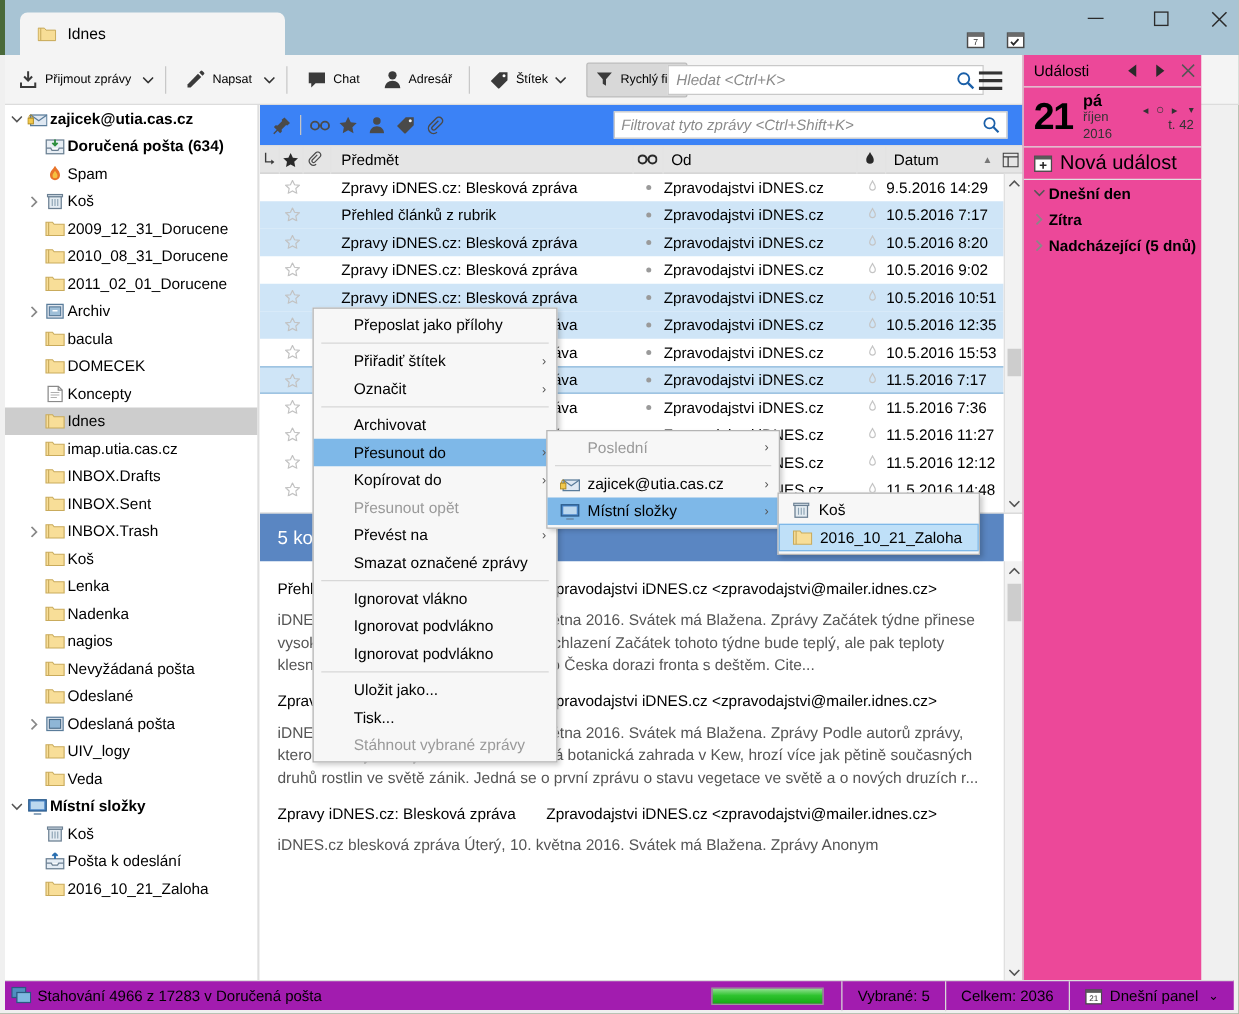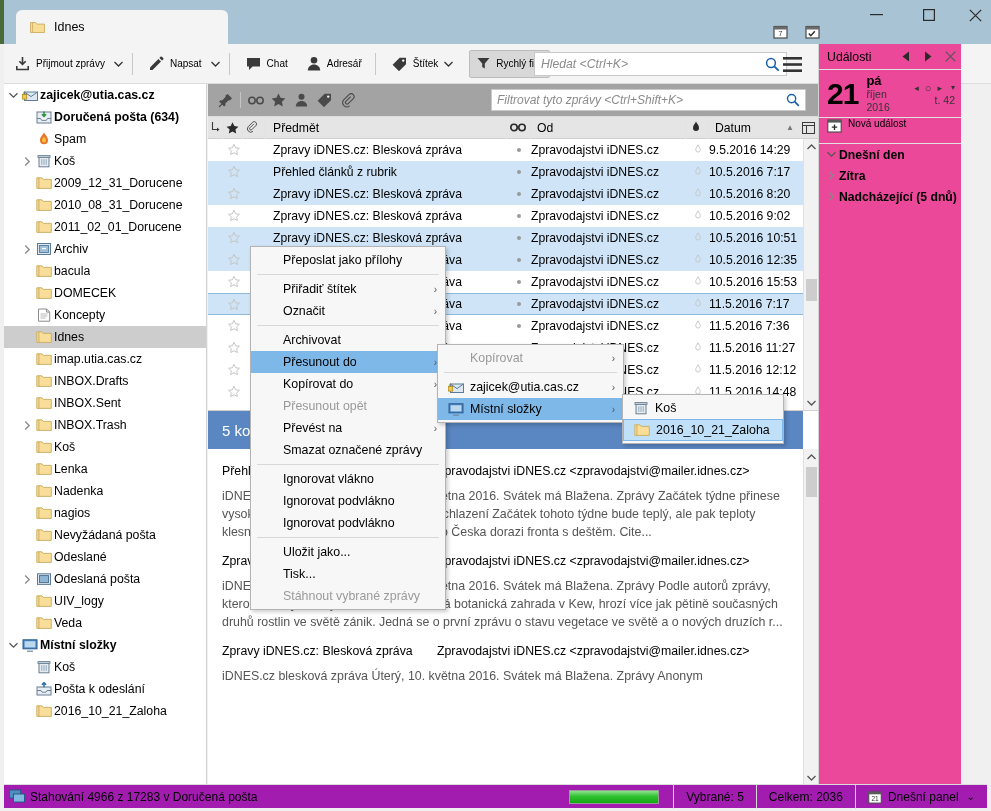--- a/index.html
+++ b/index.html
@@ -101,21 +101,21 @@
   .ficon { width: 20px; display:flex; align-items:center; justify-content:center; flex:0 0 20px; }
   .flabel { overflow:hidden; text-overflow:ellipsis; }
   .bold { font-weight: bold; }
   
   #msglist {
     position: absolute; left: 208px; top: 84px; width: 610px; height: 326px;
     background: #fff;
   }
   #qfbar {
     position: absolute; left:0; top:0; width: 610px; height: 33px;
-    background: #a3a3a3; border-bottom: 1px solid #dcdcdc;
+    background: #3b82f6; border-bottom: 1px solid #dcdcdc;
     display: flex; align-items: center;
   }
   .qfic { width: 23px; height: 22px; display:flex; align-items:center; justify-content:center; }
   #qfsearch {
     position: absolute; left: 283px; top: 5px; width: 315px; height: 22px;
     background: #fff; border: 1px solid #c9c9c9;
     display: flex; align-items: center; padding: 0 5px;
   }
   #qfsearch .ph { flex:1; color:#8b8b8b; font-style: italic; font-size: 12px; }
   #colhead {
@@ -186,22 +186,22 @@
     border-bottom: 1px solid #e0e0e0; padding: 0 6px 0 8px;
   }
   #ep-daynum { font-size: 30px; font-weight: bold; line-height: 30px; letter-spacing:-1px; }
   #ep-dnblock { margin-left: 8px; }
   #ep-dow { font-weight: bold; font-size: 13px; line-height: 15px; }
   #ep-month { font-size: 10.5px; color:#333; line-height: 13px; }
   #ep-right { margin-left: auto; text-align:right; }
   #ep-arrows { display:flex; align-items:center; justify-content:flex-end; font-size: 9px; color:#333; }
   #ep-week { font-size: 10.5px; color:#333; }
   #ep-new {
-    height: 26px; display:flex; padding-left: 8px;
-    border-bottom: 1px solid #e0e0e0; font-size: 10px;
+    height: 26px; display:flex; align-items:center; padding-left: 8px;
+    border-bottom: 1px solid #e0e0e0; font-size: 16px;
   }
   #ep-new .ic { margin-right: 6px; display:flex; }
   .ep-grp {
     height: 21px; display:flex; align-items:center; font-weight:bold;
     font-size: 12.2px; padding-left: 4px;
   }
   .ep-grp .tw { width:16px; color:#555; font-size:9px; display:flex; align-items:center; justify-content:center;}
   
   #statusbar {
     position: absolute; left: 4px; top: 784px; width: 983px; height: 24px;
@@ -1270,21 +1270,21 @@
         <div class="ctxitem dis">
           <span class="mi-label">Stáhnout vybrané zprávy</span>
         </div>
       </div>
   </div>
 
   <div class="ctxmenu" id="menu2">
     <div id="menu2-items">
         <div class="ctxitem dis">
           <span class="mi-icon"></span>
-          <span class="mi-label">Kopírovat</span>
+          <span class="mi-label">Poslední</span>
           <span class="mi-arrow">›</span>
         </div>
         <div class="ctxsep"></div>
         <div class="ctxitem">
           <span class="mi-icon">
             <svg width="16" height="14" viewBox="0 0 16 14">
               <rect x="2.5" y="4" width="13" height="8.5" fill="#dfe8f2" stroke="#5a7c9a" stroke-width="1"></rect>
               <path d="M2.5 4l6.5 4.6L15.5 4" fill="none" stroke="#5a7c9a" stroke-width="1"></path>
               <rect x="0.3" y="6.5" width="4.4" height="4.6" fill="#f2c94c" stroke="#b08a20" stroke-width="0.8"></rect>
               <path d="M1.3 6.5V5.2a1.2 1.2 0 012.4 0v1.3" fill="none" stroke="#b08a20" stroke-width="0.8"></path>

